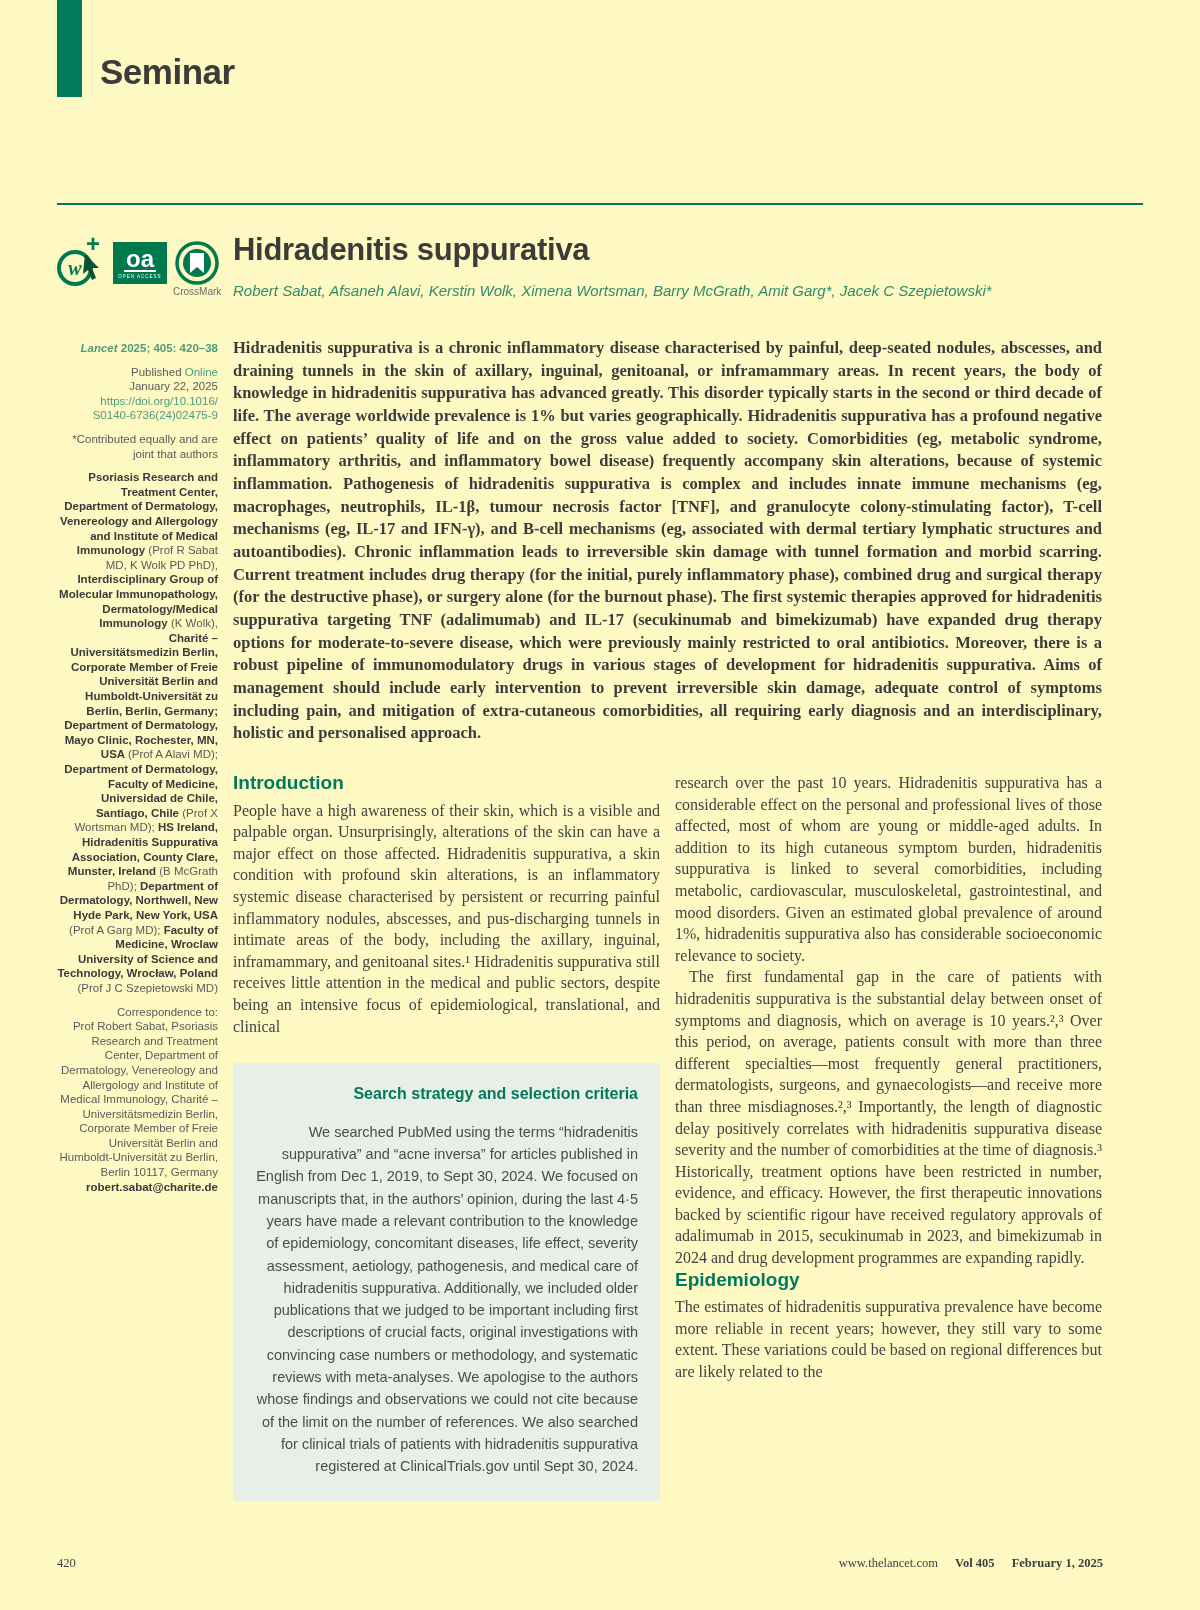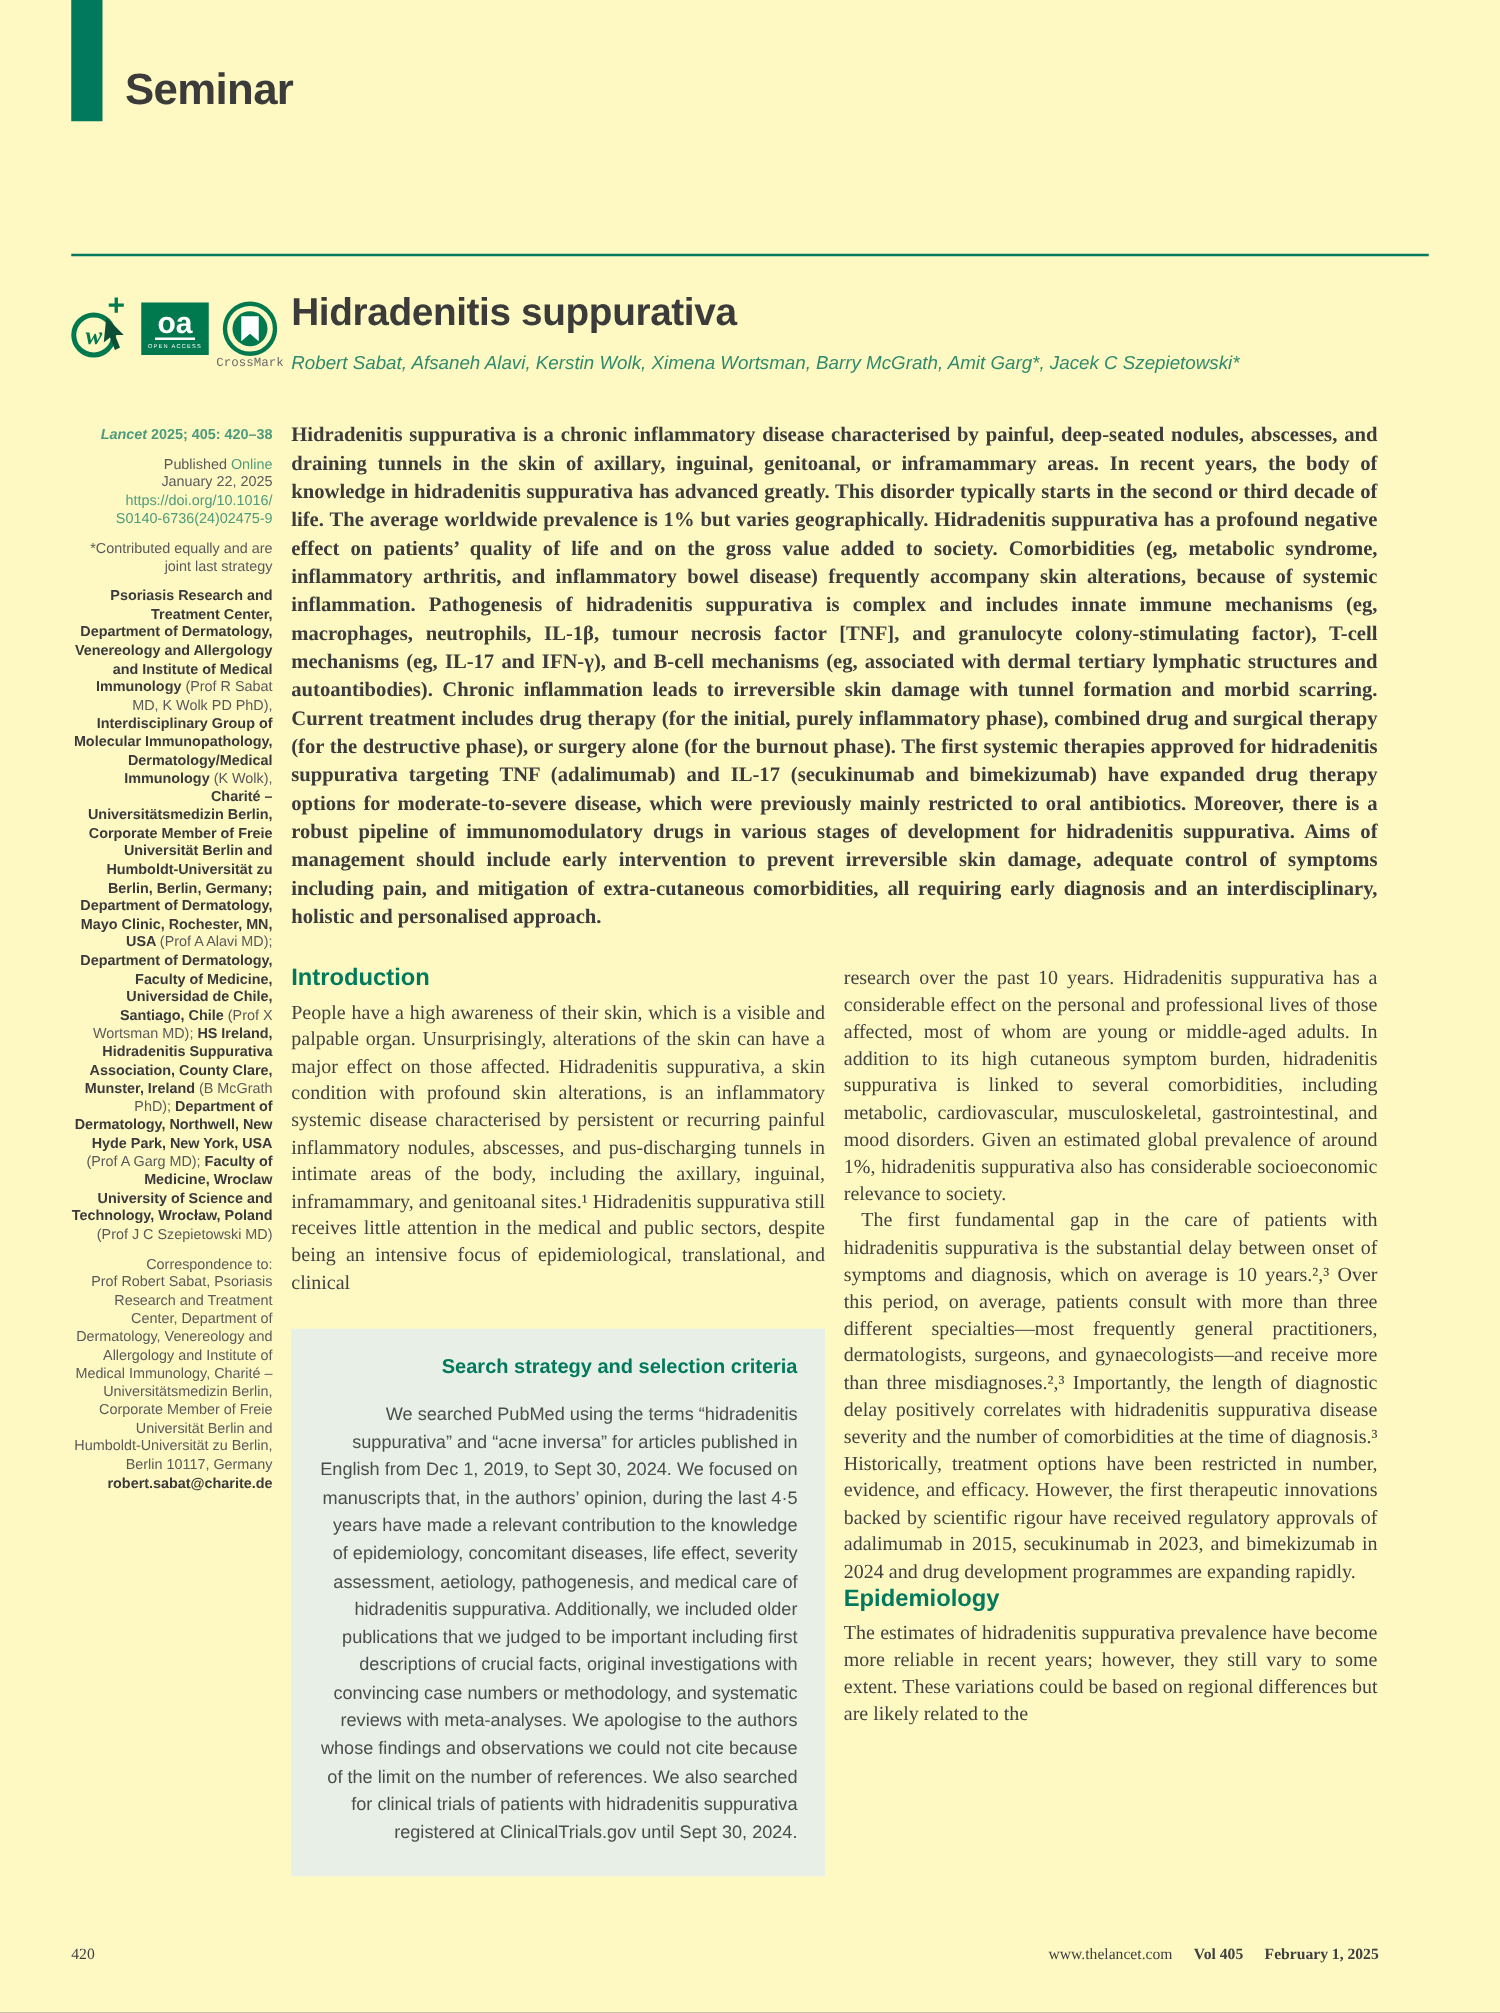--- a/index.html
+++ b/index.html
@@ -11,21 +11,21 @@
   .section-label{position:absolute;left:100px;top:52px;font-size:35px;font-weight:bold;color:#3b3b3a;letter-spacing:-0.5px;}
   .header-rule{position:absolute;left:57px;top:203px;width:1086px;height:0;border-top:2.5px solid #00795c;}
 
   
   .logos{position:absolute;left:55px;top:236px;display:flex;align-items:flex-start;gap:6px;}
   .wicon{position:relative;width:52px;height:56px;}
   .oa-badge{width:54px;height:42px;background:#00794e;display:flex;flex-direction:column;align-items:center;justify-content:center;margin-top:6px;}
   .oa-badge .oa{color:#fff;font-weight:bold;font-size:24px;line-height:22px;border-bottom:2px solid #fff;padding:0 2px;}
   .oa-badge .oa-sub{color:#fff;font-size:4.5px;letter-spacing:1px;margin-top:2px;}
   .cm{display:flex;flex-direction:column;align-items:center;margin-top:4px;}
-  .cm-label{font-size:10px;color:#6b6b6b;margin-top:0px;font-family:Liberation Mono, monospace;}
+  .cm-label{font-size:10px;color:#6b6b6b;margin-top:0px;font-family:Liberation Sans, sans-serif;}
 
   
   .title-block{position:absolute;left:233px;top:232px;width:870px;}
   .page-title{font-size:31px;font-weight:bold;color:#3b3b3a;letter-spacing:-0.3px;}
   .author-line{margin-top:14px;font-size:15px;font-style:italic;color:#2f8b6c;}
 
   
   .abstract{position:absolute;left:233px;top:337px;width:869px;
     font-family:"Liberation Serif",serif;font-weight:bold;font-size:16.5px;line-height:22.65px;
     color:#3c3c3c;text-align:justify;}
@@ -105,21 +105,21 @@
   <div class="abstract">Hidradenitis suppurativa is a chronic inflammatory disease characterised by painful, deep-seated nodules, abscesses, and draining tunnels in the skin of axillary, inguinal, genitoanal, or inframammary areas. In recent years, the body of knowledge in hidradenitis suppurativa has advanced greatly. This disorder typically starts in the second or third decade of life. The average worldwide prevalence is 1% but varies geographically. Hidradenitis suppurativa has a profound negative effect on patients’ quality of life and on the gross value added to society. Comorbidities (eg, metabolic syndrome, inflammatory arthritis, and inflammatory bowel disease) frequently accompany skin alterations, because of systemic inflammation. Pathogenesis of hidradenitis suppurativa is complex and includes innate immune mechanisms (eg, macrophages, neutrophils, IL-1β, tumour necrosis factor [TNF], and granulocyte colony-stimulating factor), T-cell mechanisms (eg, IL-17 and IFN-γ), and B-cell mechanisms (eg, associated with dermal tertiary lymphatic structures and autoantibodies). Chronic inflammation leads to irreversible skin damage with tunnel formation and morbid scarring. Current treatment includes drug therapy (for the initial, purely inflammatory phase), combined drug and surgical therapy (for the destructive phase), or surgery alone (for the burnout phase). The first systemic therapies approved for hidradenitis suppurativa targeting TNF (adalimumab) and IL-17 (secukinumab and bimekizumab) have expanded drug therapy options for moderate-to-severe disease, which were previously mainly restricted to oral antibiotics. Moreover, there is a robust pipeline of immunomodulatory drugs in various stages of development for hidradenitis suppurativa. Aims of management should include early intervention to prevent irreversible skin damage, adequate control of symptoms including pain, and mitigation of extra-cutaneous comorbidities, all requiring early diagnosis and an interdisciplinary, holistic and personalised approach.</div>
 
   <div class="sidebar">
     <div class="group sb-cit"><em>Lancet</em><span> 2025; 405: 420–38</span></div>
     <div class="group">
       <span>Published </span><span class="sb-green">Online</span><br>
       <span>January 22, 2025</span>
       <a class="doi" href="#">https://doi.org/10.1016/</a>
       <a class="doi" href="#">S0140-6736(24)02475-9</a>
     </div>
-    <div class="group">*Contributed equally and are joint last strategy</div>
+    <div class="group">*Contributed equally and are joint that authors</div>
     <div class="group"><span class="b">Psoriasis Research and Treatment Center, Department of Dermatology, Venereology and Allergology and Institute of Medical Immunology </span><span class="r">(Prof R Sabat MD, K Wolk PD PhD), </span><span class="b">Interdisciplinary Group of Molecular Immunopathology, Dermatology/Medical Immunology </span><span class="r">(K Wolk), </span><span class="b">Charité – Universitätsmedizin Berlin, Corporate Member of Freie Universität Berlin and Humboldt-Universität zu Berlin, Berlin, Germany; Department of Dermatology, Mayo Clinic, Rochester, MN, USA </span><span class="r">(Prof A Alavi MD); </span><span class="b">Department of Dermatology, Faculty of Medicine, Universidad de Chile, Santiago, Chile </span><span class="r">(Prof X Wortsman MD); </span><span class="b">HS Ireland, Hidradenitis Suppurativa Association, County Clare, Munster, Ireland </span><span class="r">(B McGrath PhD); </span><span class="b">Department of Dermatology, Northwell, New Hyde Park, New York, USA </span><span class="r">(Prof A Garg MD); </span><span class="b">Faculty of Medicine, Wroclaw University of Science and Technology, Wrocław, Poland </span><span class="r">(Prof J C Szepietowski MD)</span></div>
     <div class="group">
       <span>Correspondence to:</span><br>
       <span>Prof Robert Sabat, Psoriasis Research and Treatment Center, Department of Dermatology, Venereology and Allergology and Institute of Medical Immunology, Charité – Universitätsmedizin Berlin, Corporate Member of Freie Universität Berlin and Humboldt-Universität zu Berlin, Berlin 10117, Germany</span><br>
       <a class="sb-email" href="#">robert.sabat@charite.de</a>
     </div>
   </div>
 
   <div class="col col-left">
     <h2 class="sec">Introduction</h2>

